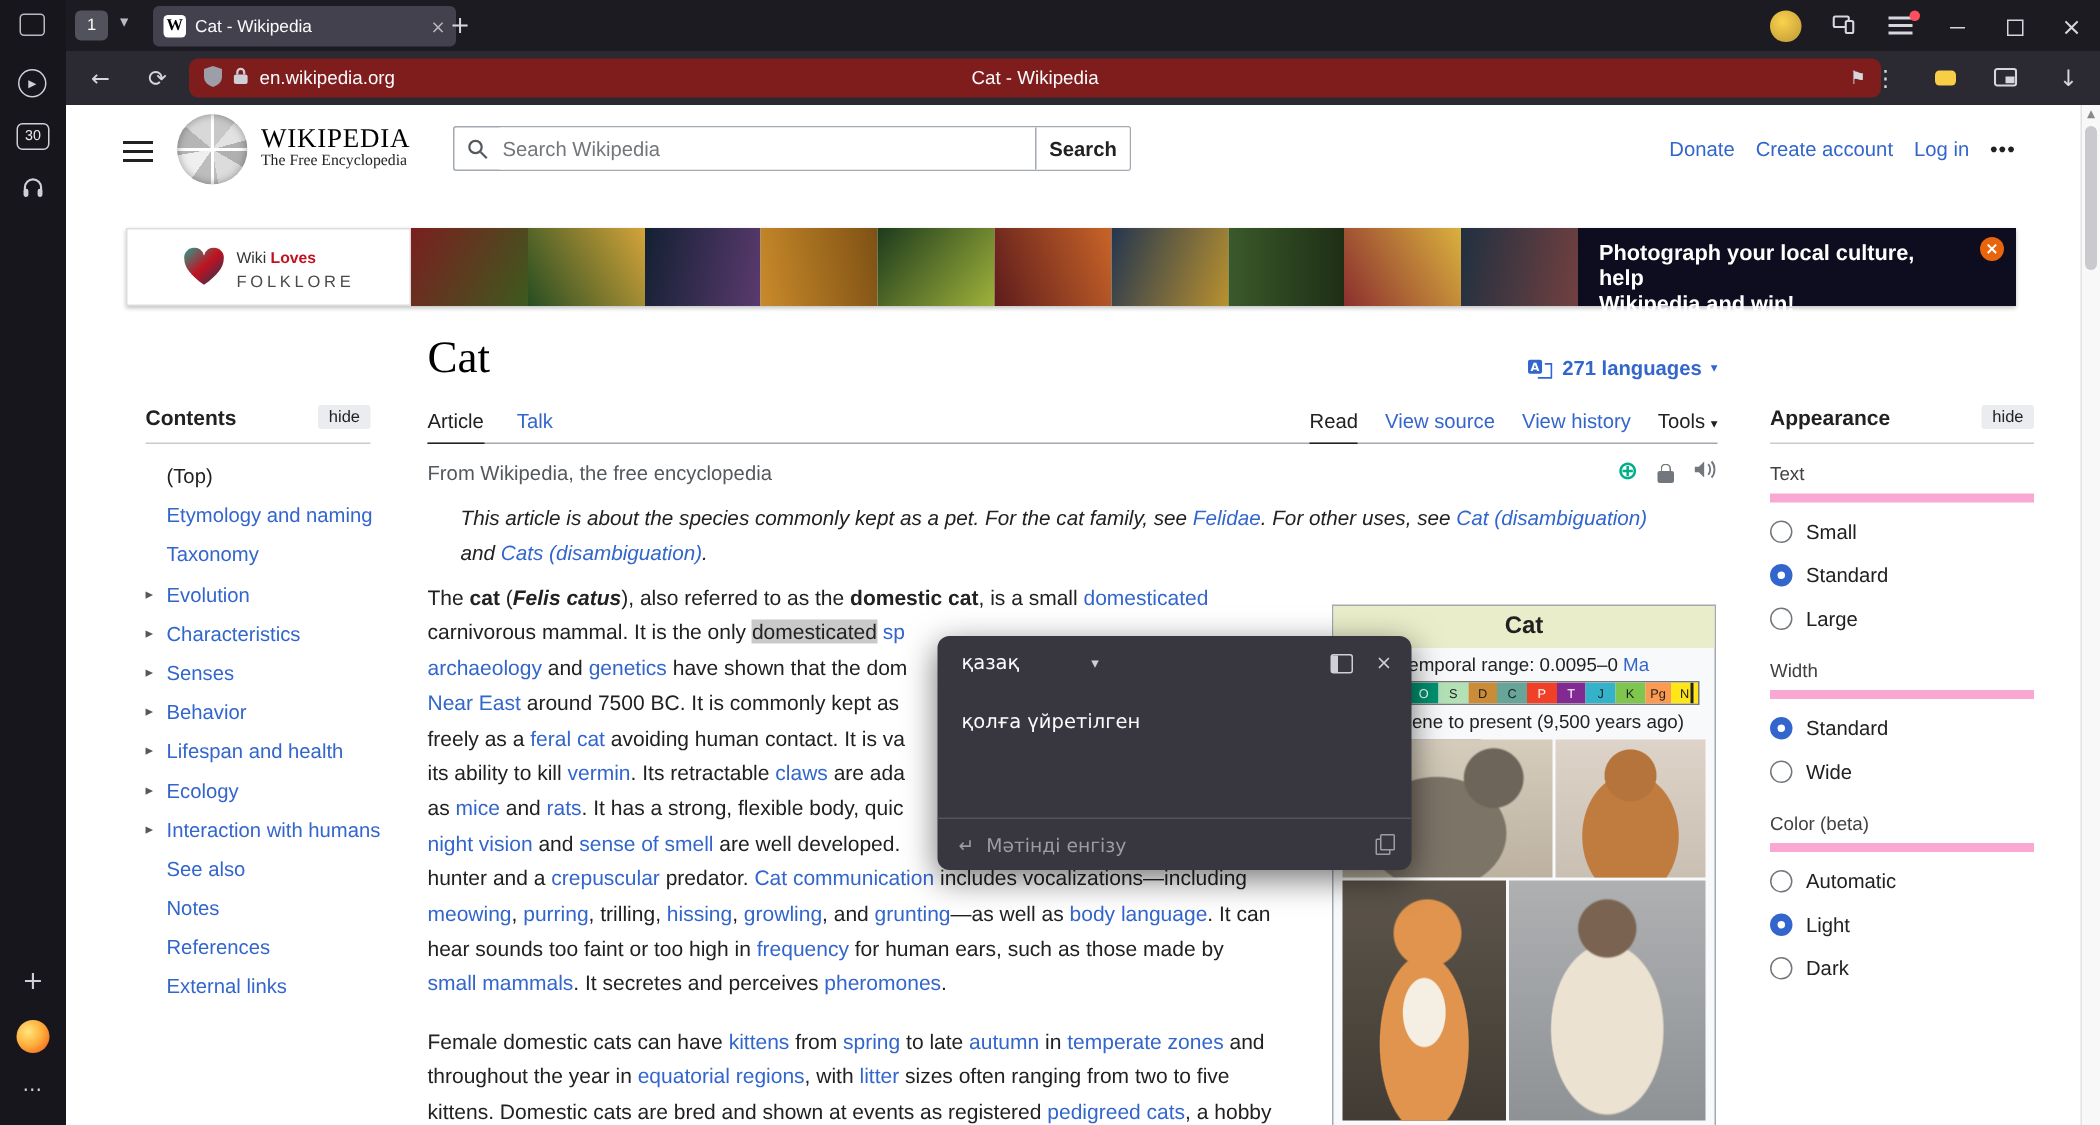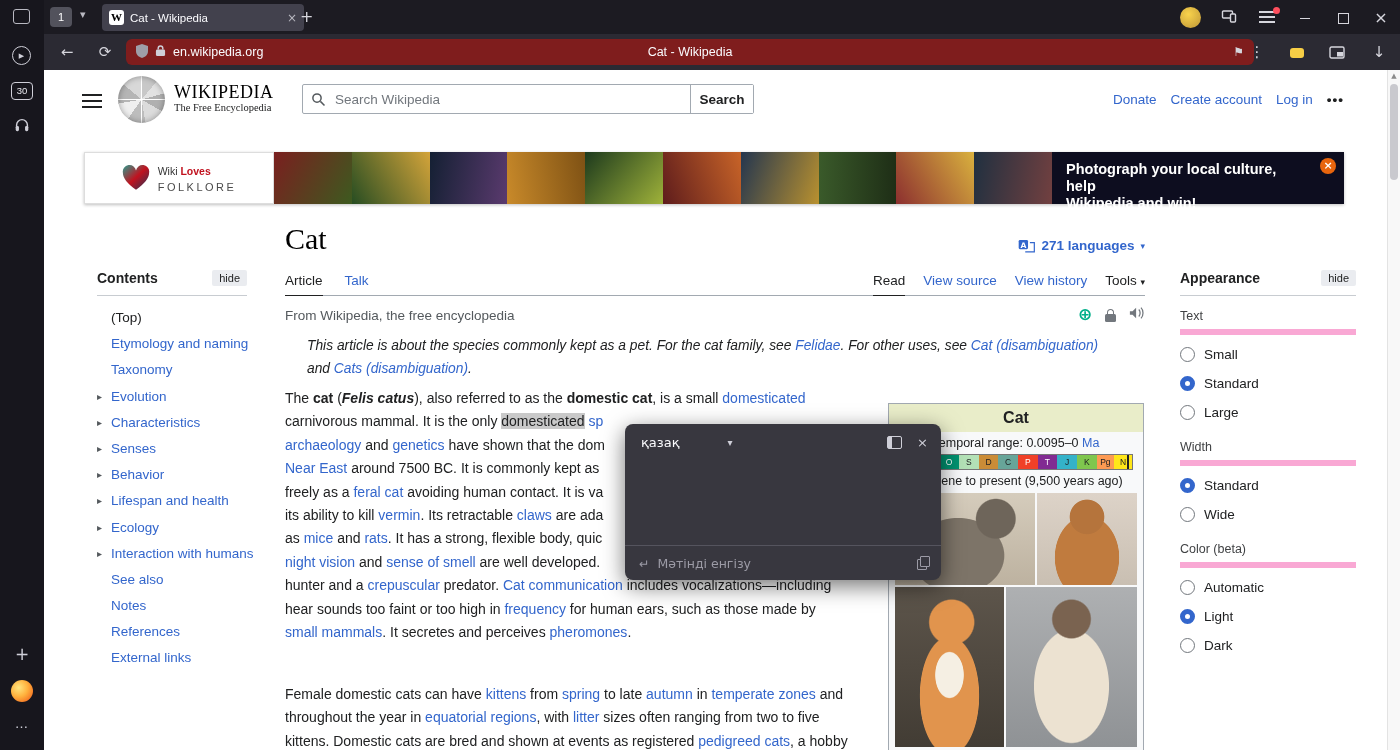--- a/index.html
+++ b/index.html
@@ -412,20 +412,21 @@
     <div class="para p1">
         <div class="tline"><span>The </span><span class="seg-b">cat</span><span> (</span><span class="seg-bi">Felis catus</span><span>), also referred to as the </span><span class="seg-b">domestic cat</span><span>, is a small </span><span class="seg-a">domesticated</span></div>
         <div class="tline"><span>carnivorous mammal. It is the only </span><span class="seg-hl">domesticated</span><span> </span><span class="seg-a">sp</span></div>
         <div class="tline"><span class="seg-a">archaeology</span><span> and </span><span class="seg-a">genetics</span><span> have shown that the dom</span></div>
         <div class="tline"><span class="seg-a">Near East</span><span> around 7500 BC. It is commonly kept as </span></div>
         <div class="tline"><span>freely as a </span><span class="seg-a">feral cat</span><span> avoiding human contact. It is va</span></div>
         <div class="tline"><span>its ability to kill </span><span class="seg-a">vermin</span><span>. Its retractable </span><span class="seg-a">claws</span><span> are ada</span></div>
         <div class="tline"><span>as </span><span class="seg-a">mice</span><span> and </span><span class="seg-a">rats</span><span>. It has a strong, flexible body, quic</span></div>
         <div class="tline"><span class="seg-a">night vision</span><span> and </span><span class="seg-a">sense of smell</span><span> are well developed. </span></div>
         <div class="tline"><span>hunter and a </span><span class="seg-a">crepuscular</span><span> predator. </span><span class="seg-a">Cat communication</span><span> includes vocalizations—including</span></div>
+        <div class="tline"><span class="seg-a">meowing</span><span>, </span><span class="seg-a">purring</span><span>, trilling, </span><span class="seg-a">hissing</span><span>, </span><span class="seg-a">growling</span><span>, and </span><span class="seg-a">grunting</span><span>—as well as </span><span class="seg-a">body language</span><span>. It can</span></div>
         <div class="tline"><span>hear sounds too faint or too high in </span><span class="seg-a">frequency</span><span> for human ears, such as those made by</span></div>
         <div class="tline"><span class="seg-a">small mammals</span><span>. It secretes and perceives </span><span class="seg-a">pheromones</span><span>.</span></div>
       </div>
     <div class="para p2">
         <div class="tline"><span>Female domestic cats can have </span><span class="seg-a">kittens</span><span> from </span><span class="seg-a">spring</span><span> to late </span><span class="seg-a">autumn</span><span> in </span><span class="seg-a">temperate zones</span><span> and</span></div>
         <div class="tline"><span>throughout the year in </span><span class="seg-a">equatorial regions</span><span>, with </span><span class="seg-a">litter</span><span> sizes often ranging from two to five</span></div>
         <div class="tline"><span>kittens. Domestic cats are bred and shown at events as registered </span><span class="seg-a">pedigreed cats</span><span>, a hobby</span></div>
       </div>
 
     <div class="infobox">
@@ -497,20 +498,21 @@
     </div>
 
     <div class="popup">
       <div class="pp-head">
         <span>қазақ</span>
         <span class="pp-chev">▾</span>
         <span class="pp-sp"></span>
         <span class="pp-reader"></span>
         <span class="pp-close glyph">×</span>
       </div>
+      <div class="pp-body">қолға үйретілген</div>
       <div class="pp-foot">
         <span class="glyph">↵</span>
         <span>Мәтінді енгізу</span>
         <span class="pp-copy"></span>
       </div>
     </div>
 
   </div>
 
   <div class="scroll">

